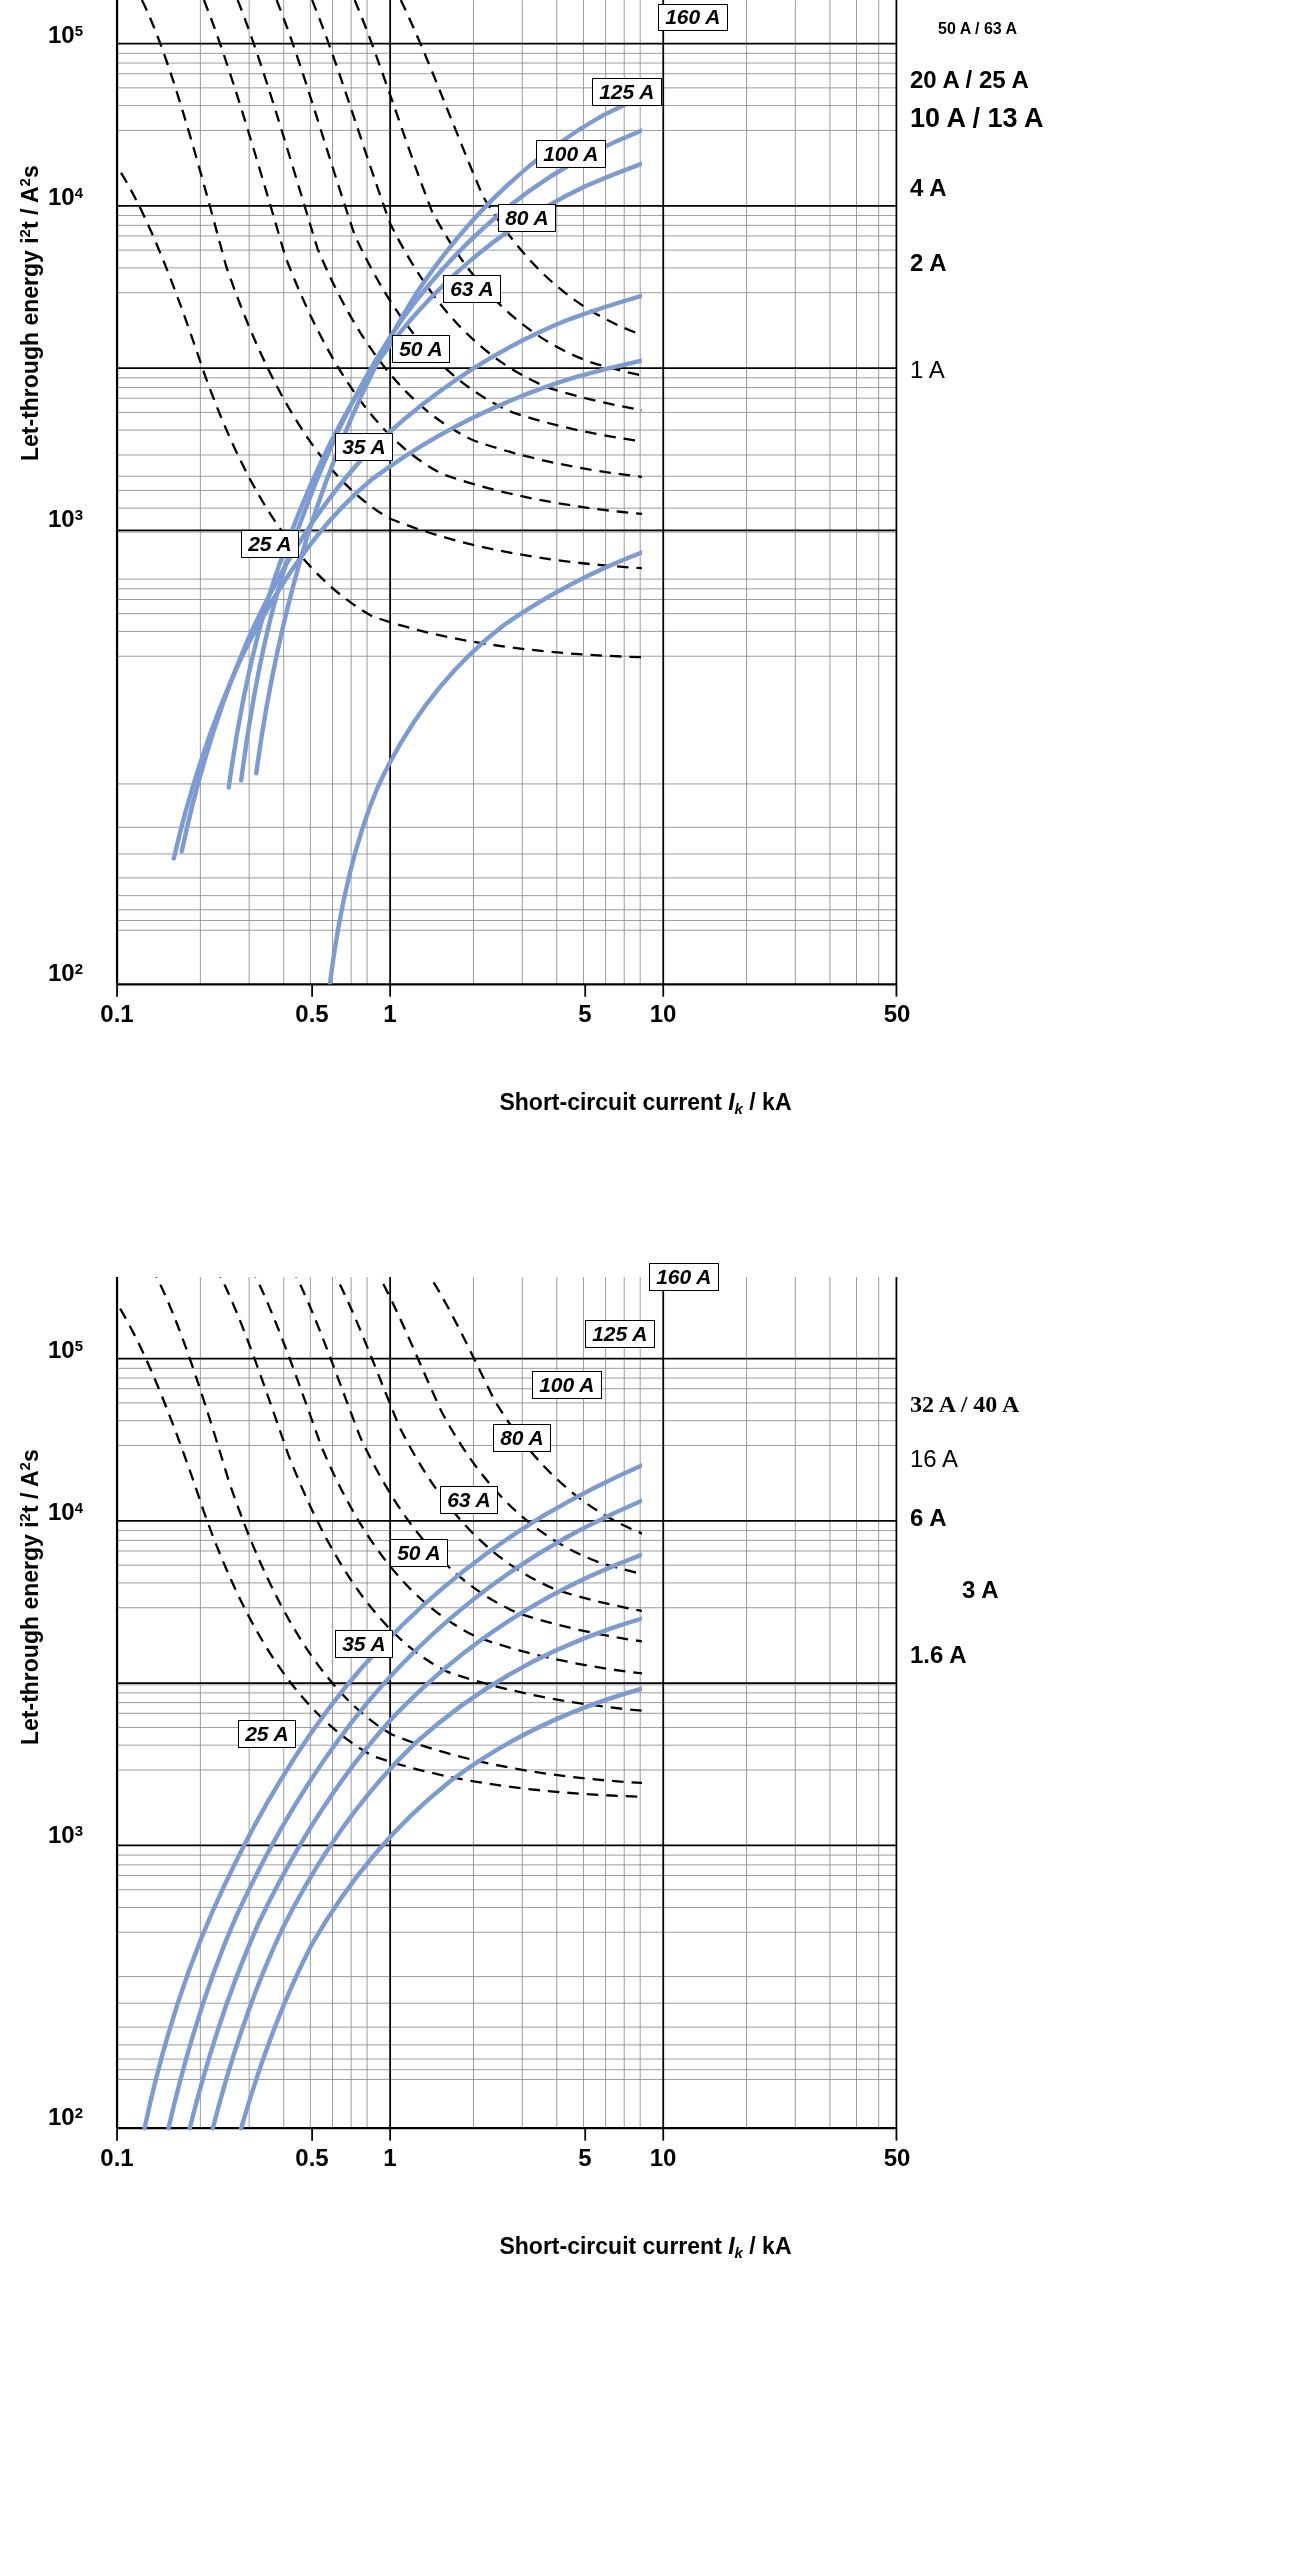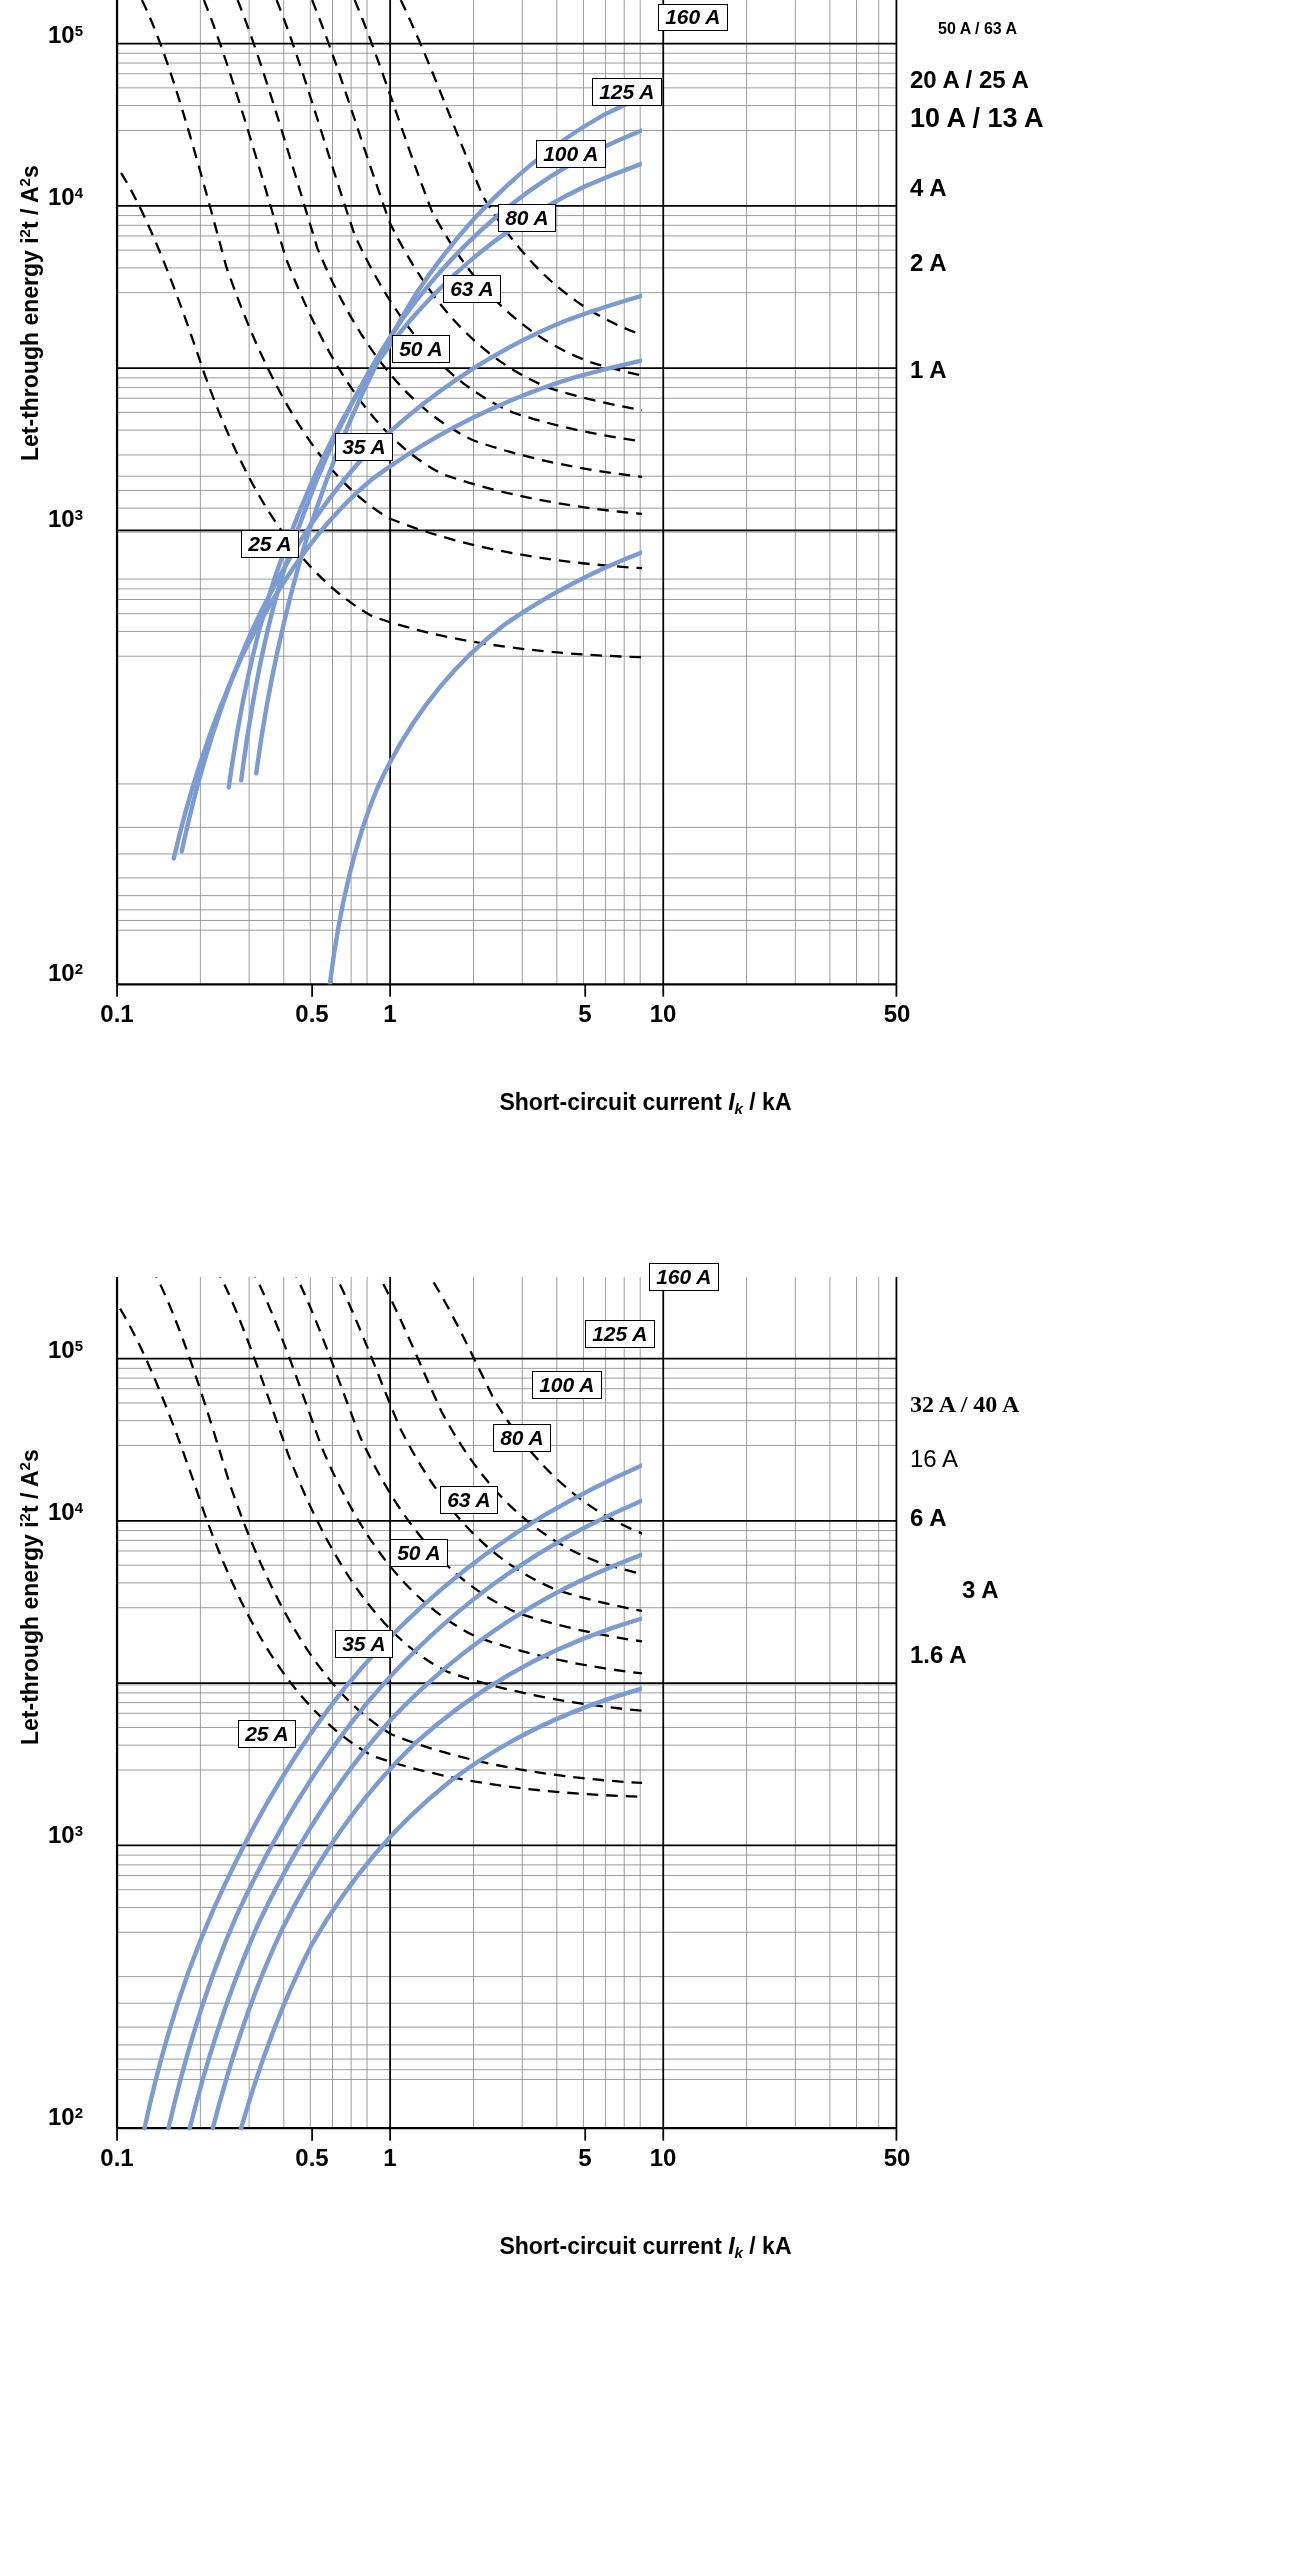--- a/index.html
+++ b/index.html
@@ -201,21 +201,21 @@
     <div style="position:absolute; left:48px; top:959px; font-size:24px; font-weight:bold;"><span>10</span><span class="sup">2</span></div>
     <div style="position:absolute; left:48px; top:505px; font-size:24px; font-weight:bold;"><span>10</span><span class="sup">3</span></div>
     <div style="position:absolute; left:48px; top:183px; font-size:24px; font-weight:bold;"><span>10</span><span class="sup">4</span></div>
     <div style="position:absolute; left:48px; top:21px; font-size:24px; font-weight:bold;"><span>10</span><span class="sup">5</span></div>
 
     <div style="position:absolute; left:910px; top:19.5px; font-size:16px; font-weight:bold; white-space:nowrap;margin-left:28px;">50 A / 63 A</div>
     <div style="position:absolute; left:910px; top:66px; font-size:24px; font-weight:bold; white-space:nowrap;">20 A / 25 A</div>
     <div style="position:absolute; left:910px; top:103px; font-size:27px; font-weight:bold; white-space:nowrap;">10 A / 13 A</div>
     <div style="position:absolute; left:910px; top:174px; font-size:24px; font-weight:bold; white-space:nowrap;text-align:center;">4 A</div>
     <div style="position:absolute; left:910px; top:249px; font-size:24px; font-weight:bold; white-space:nowrap;">2 A</div>
-    <div style="position:absolute; left:910px; top:356px; font-size:24px; font-weight:bold; white-space:nowrap;">1 A</div>
+    <div style="position:absolute; left:910px; top:356px; font-size:24px; font-weight:normal; white-space:nowrap;">1 A</div>
 
     <div style="position:absolute; left:658px; top:3.5px; border:1.8px solid #000; background:#fff; padding:0.9px 6.2px; font-size:21px; font-style:italic; font-weight:bold;">160 A</div>
     <div style="position:absolute; left:592px; top:78px; border:1.8px solid #000; background:#fff; padding:0.9px 6.2px; font-size:21px; font-style:italic; font-weight:bold;">125 A</div>
     <div style="position:absolute; left:536px; top:140px; border:1.8px solid #000; background:#fff; padding:0.9px 6.2px; font-size:21px; font-style:italic; font-weight:bold;">100 A</div>
     <div style="position:absolute; left:498px; top:204px; border:1.8px solid #000; background:#fff; padding:0.9px 6.2px; font-size:21px; font-style:italic; font-weight:bold;">80 A</div>
     <div style="position:absolute; left:443px; top:275px; border:1.8px solid #000; background:#fff; padding:0.9px 6.2px; font-size:21px; font-style:italic; font-weight:bold;">63 A</div>
     <div style="position:absolute; left:392px; top:335px; border:1.8px solid #000; background:#fff; padding:0.9px 6.2px; font-size:21px; font-style:italic; font-weight:bold;">50 A</div>
     <div style="position:absolute; left:335px; top:433px; border:1.8px solid #000; background:#fff; padding:0.9px 6.2px; font-size:21px; font-style:italic; font-weight:bold;">35 A</div>
     <div style="position:absolute; left:241px; top:530px; border:1.8px solid #000; background:#fff; padding:0.9px 6.2px; font-size:21px; font-style:italic; font-weight:bold;">25 A</div>
   </div>

